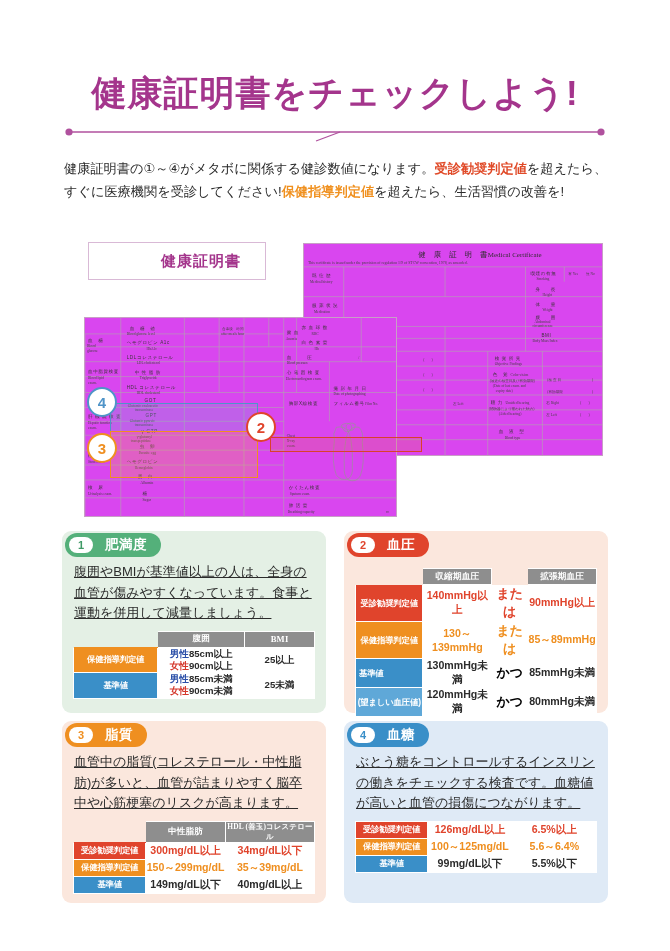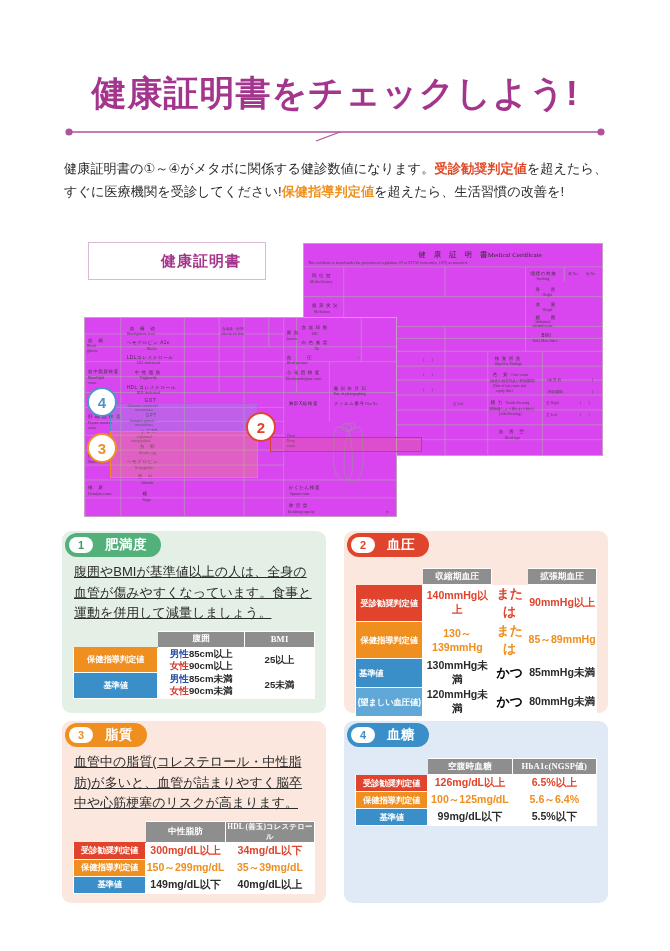--- a/index.html
+++ b/index.html
@@ -449,32 +449,28 @@
       </tr>
     </tbody>
       </table>
   </div>
 
   <div class="panel p4">
     <div class="pill pill-4">
       <span class="pill-num pn-4">4</span>
       <span class="pill-title">血糖</span>
     </div>
+    <div class="panel-desc">ぶとう糖をコントロールするインスリンの働きをチェックする検査です。血糖値が高いと血管の損傷につながります。</div>
     <table class="vals">
       <colgroup>
           <col style="width:30%">
           <col style="width:35%">
           <col style="width:35%">
         </colgroup>
       <tbody>
-          <tr>
-        <th class="hdr hdr-blank"></th>
-        <th class="hdr">空腹時血糖</th>
-        <th class="hdr">HbA1c(NGSP値)</th>
-      </tr>
       <tr>
         <td class="rowlbl lbl-red">受診勧奨判定値</td>
         <td class="cell cell-red">126mg/dL以上</td>
         <td class="cell cell-red">6.5%以上</td>
       </tr>
       <tr>
         <td class="rowlbl lbl-orange">保健指導判定値</td>
         <td class="cell cell-orange">100～125mg/dL</td>
         <td class="cell cell-orange">5.6～6.4%</td>
       </tr>

